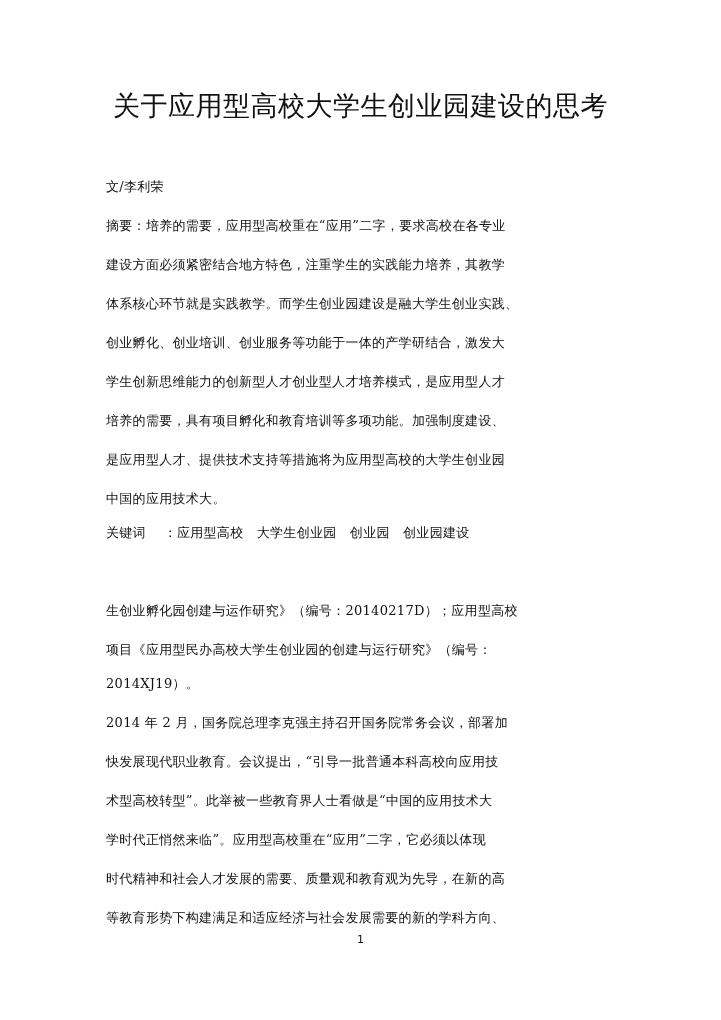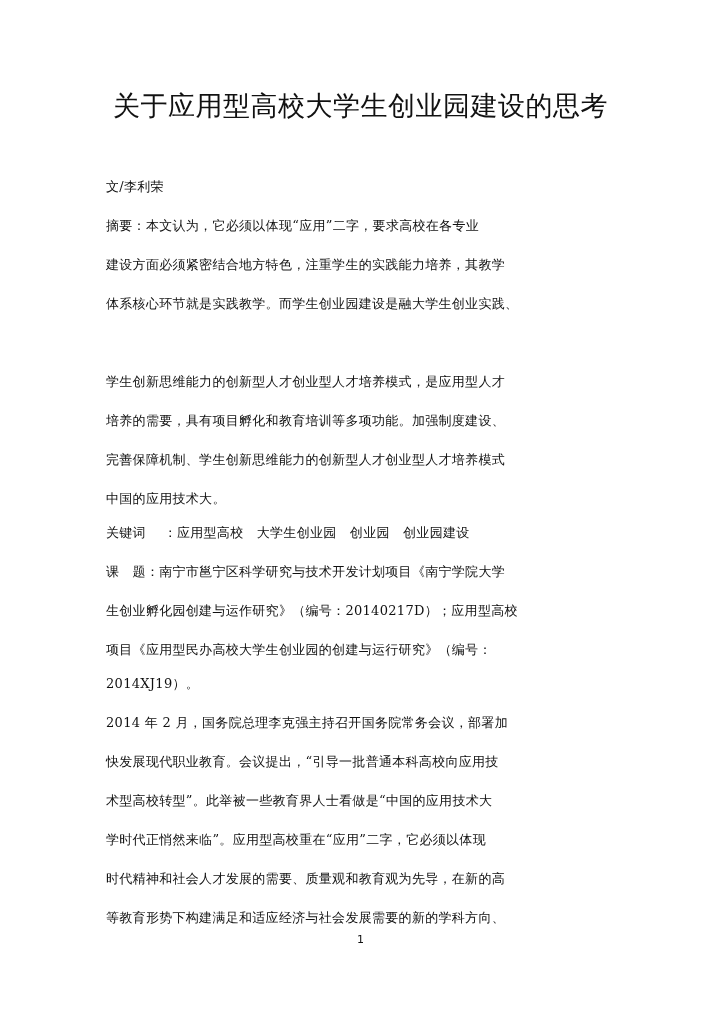--- a/index.html
+++ b/index.html
@@ -14,29 +14,29 @@
           font-size:11px; font-family:"DejaVu Sans", sans-serif; }
 </style>
 </head>
 <body>
 
 <div class="page">
   <div class="title">关于应用型高校大学生创业园建设的思考</div>
 
   <div class="line" style="top:176px">文/李利荣</div>
 
-  <div class="line" style="top:215px">摘要：本文认为，它必须以体现“应用”二字，要求高校在各专业</div>
+  <div class="line" style="top:215px">摘要：培养的需要，应用型高校重在“应用”二字，要求高校在各专业</div>
   <div class="line" style="top:254px">建设方面必须紧密结合地方特色，注重学生的实践能力培养，其教学</div>
   <div class="line" style="top:293px">体系核心环节就是实践教学。而学生创业园建设是融大学生创业实践、</div>
+  <div class="line" style="top:332px">创业孵化、创业培训、创业服务等功能于一体的产学研结合，激发大</div>
   <div class="line" style="top:371px">学生创新思维能力的创新型人才创业型人才培养模式，是应用型人才</div>
   <div class="line" style="top:410px">培养的需要，具有项目孵化和教育培训等多项功能。加强制度建设、</div>
-  <div class="line" style="top:449px">完善保障机制、学生创新思维能力的创新型人才创业型人才培养模式</div>
+  <div class="line" style="top:449px">是应用型人才、提供技术支持等措施将为应用型高校的大学生创业园</div>
   <div class="line" style="top:488px">中国的应用技术大。</div>
   <div class="line" style="top:522px">关键词　 ：应用型高校　大学生创业园　创业园　创业园建设</div>
-  <div class="line" style="top:561px">课　题：南宁市邕宁区科学研究与技术开发计划项目《南宁学院大学</div>
   <div class="line" style="top:600px">生创业孵化园创建与运作研究》（编号：20140217D）；应用型高校</div>
   <div class="line" style="top:639px">项目《应用型民办高校大学生创业园的创建与运行研究》（编号：</div>
   <div class="line" style="top:673px">2014XJ19）。</div>
   <div class="line" style="top:712px">2014 年 2 月，国务院总理李克强主持召开国务院常务会议，部署加</div>
   <div class="line" style="top:751px">快发展现代职业教育。会议提出，“引导一批普通本科高校向应用技</div>
   <div class="line" style="top:829px">学时代正悄然来临”。应用型高校重在“应用”二字，它必须以体现</div>
   <div class="line" style="top:790px">术型高校转型”。此举被一些教育界人士看做是“中国的应用技术大</div>
   <div class="line" style="top:868px">时代精神和社会人才发展的需要、质量观和教育观为先导，在新的高</div>
   <div class="line" style="top:907px">等教育形势下构建满足和适应经济与社会发展需要的新的学科方向、</div>
 

